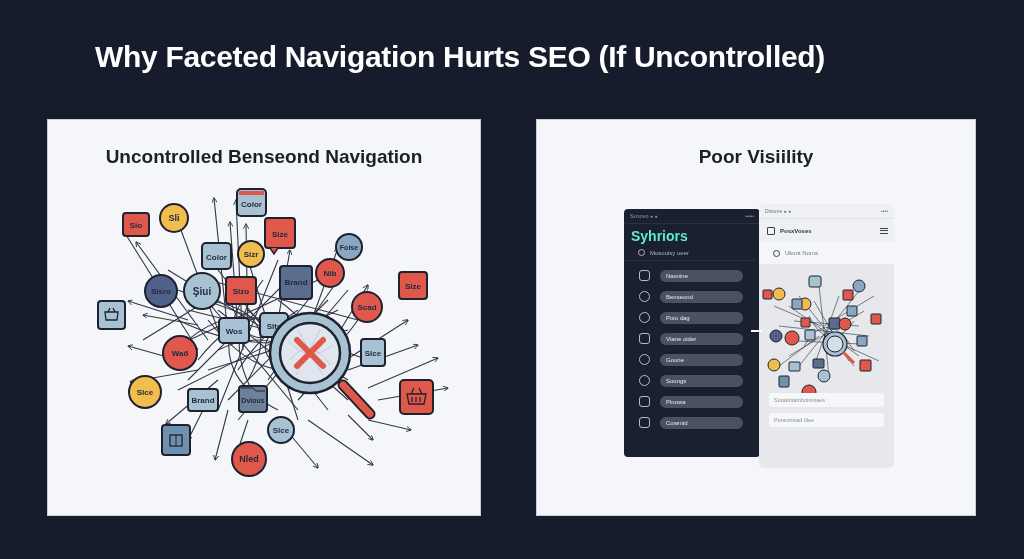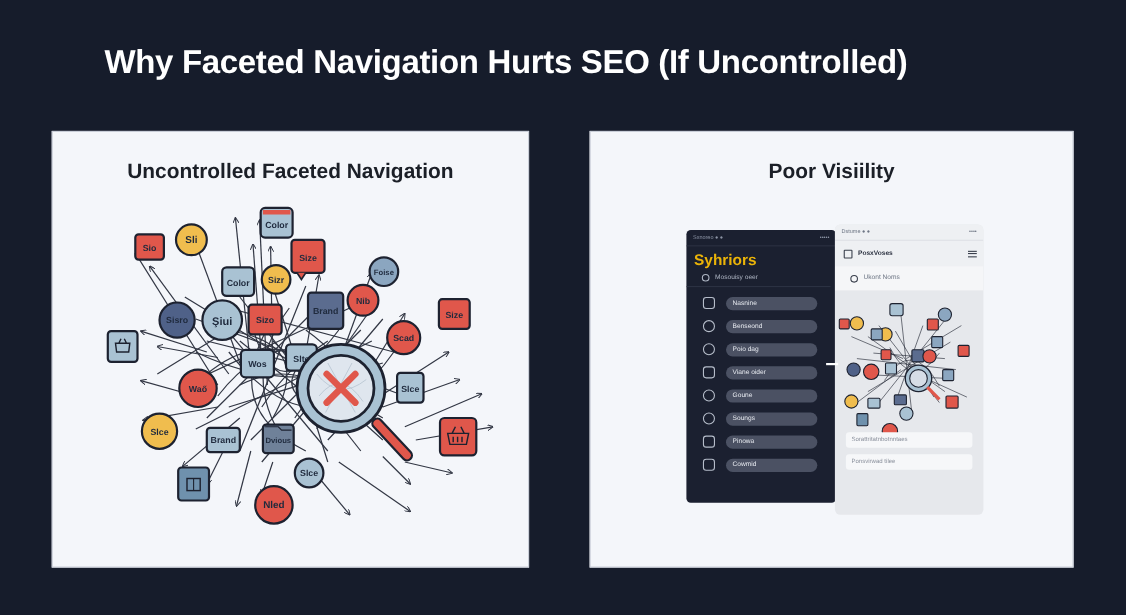--- a/index.html
+++ b/index.html
@@ -8,21 +8,21 @@
   .main-title { position: absolute; left: 0; top: 40px; width: 920px; text-align: center; color: #ffffff; font-size: 30px; font-weight: bold; letter-spacing: -0.3px; }
   .panel { position: absolute; top: 119px; height: 397px; background: #f4f6fa; border: 1px solid #c9ced8; }
   .panel.left { left: 47px; width: 434px; }
   .panel.right { left: 536px; width: 440px; padding-left: 16px; }
   .panel-title { position: absolute; top: 26px; left: 0; width: 100%; text-align: center; font-size: 19px; font-weight: bold; color: #1b1f27; }
   svg.graph { position: absolute; left: 0; top: 0; }
   .node-text { font-family: "Liberation Sans", sans-serif; font-weight: bold; fill: #1f2a3d; }
   
   .phone-dark { position: absolute; left: 87px; top: 89px; width: 136px; height: 248px; background: #1b2030; border-radius: 4px; overflow: hidden; }
   .pd-status { height: 14px; font-size: 5px; color: #8d95a6; padding: 4px 6px; display: flex; justify-content: space-between; }
-  .pd-title { color: #eab308; font-size: 14px; font-weight: bold; padding: 4px 6px 3px 7px; border-top: 1px solid #2b3142; }
+  .pd-title { color: #5eead4; font-size: 14px; font-weight: bold; padding: 4px 6px 3px 7px; border-top: 1px solid #2b3142; }
   .pd-search { display: flex; align-items: center; gap: 5px; padding: 2px 0 4px 14px; font-size: 6px; color: #aeb5c3; border-bottom: 1px solid #2b3142; margin: 0 5px 0 0; }
   .pd-search .circ { width: 7px; height: 7px; border: 1px solid #aeb5c3; border-radius: 50%; }
   .pd-item { display: flex; align-items: center; height: 21px; padding-left: 15px; }
   .pd-icon { width: 11px; height: 11px; border: 1px solid #b6bdca; border-radius: 3px; margin-right: 10px; position: relative; }
   .pd-icon.round { border-radius: 50%; }
   .pd-pill { width: 83px; height: 12px; background: #4b5163; border-radius: 6px; font-size: 6px; color: #e7eaf0; line-height: 12px; padding-left: 6px; }
   .pd-item:first-of-type .pd-pill { background: #6d7282; }
   
   .phone-light { position: absolute; left: 222px; top: 84px; width: 135px; height: 264px; background: #e6e8ec; border-radius: 5px; overflow: hidden; }
   .pl-status { height: 14px; font-size: 5px; color: #6d7584; padding: 4px 6px; display: flex; justify-content: space-between; background: #eef0f3; }
@@ -34,21 +34,21 @@
   .pl-search .circ { width: 7px; height: 7px; border: 1.5px solid #3a404d; border-radius: 50%; }
   .pl-card { position: absolute; left: 10px; width: 115px; height: 14px; background: #f6f7f9; border-radius: 3px; font-size: 5.5px; color: #8a909c; line-height: 14px; padding-left: 5px; }
   .connector { position: absolute; left: 214px; top: 210px; width: 11px; height: 2px; background: #ffffff; }
 </style>
 </head>
 <body>
 
 <div class="main-title">Why Faceted Navigation Hurts SEO (If Uncontrolled)</div>
 
 <div class="panel left">
-  <div class="panel-title">Uncontrolled Faceted Navigation</div>
+  <div class="panel-title">Uncontrolled Benseond Navigation</div>
   <svg class="graph" width="434" height="397" viewBox="0 0 434 397">
     <defs>
       <marker id="arr" viewBox="0 0 10 10" refX="9" refY="5" markerWidth="5" markerHeight="5" orient="auto-start-reverse">
         <path d="M0,0 L10,5 L0,10" fill="none" stroke="#1d2230" stroke-width="1.6"></path>
       </marker>
     </defs>
 
     <g stroke="#1d2230" stroke-width="1.1" fill="none" opacity="0.9">
       <path d="M150,230 L75,110" marker-end="url(#arr)"></path>
       <path d="M160,220 L88,122" marker-end="url(#arr)"></path>

